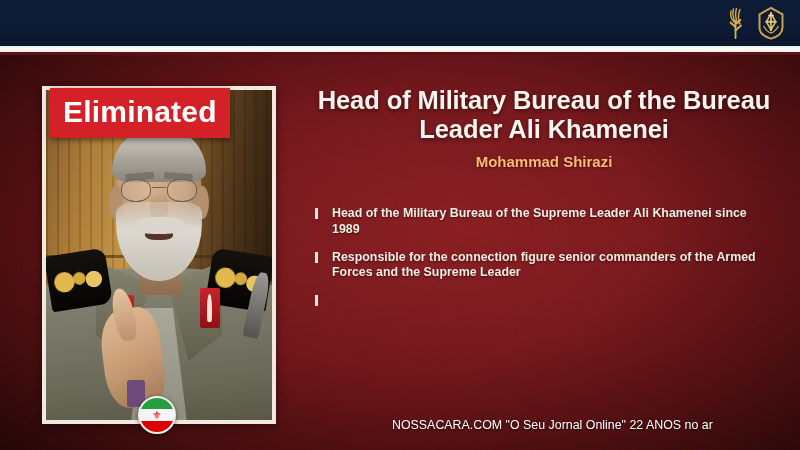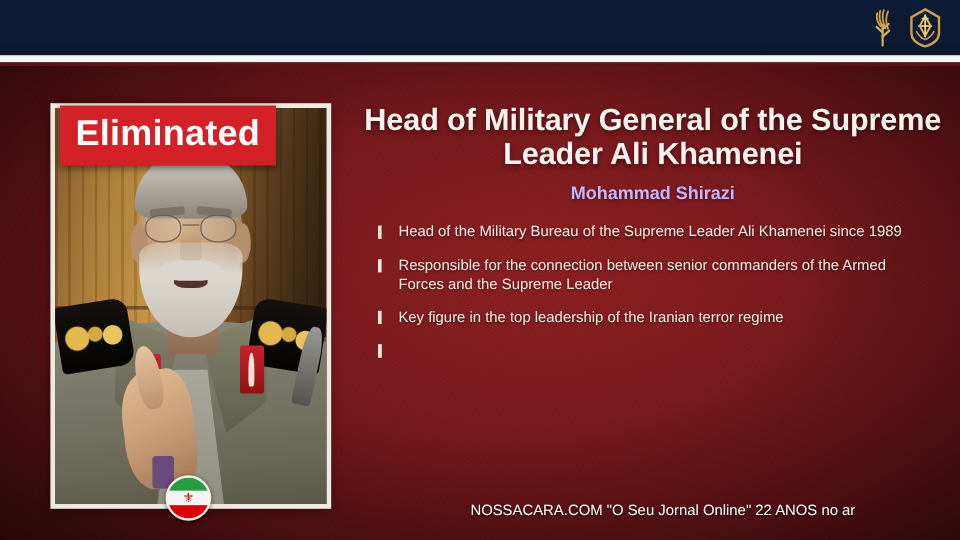--- a/index.html
+++ b/index.html
@@ -366,32 +366,33 @@
     color: #f7f3ee;
     font-size: 25.5px;
     font-weight: bold;
     line-height: 1.14;
     text-align: center;
     letter-spacing: -.1px;
     text-shadow: 0 2px 4px rgba(0,0,0,.45);
     margin: 0;
   }
   .subhead {
-    color: #c4b5fd;
+    color: #fdba74;
     font-size: 15px;
     font-weight: bold;
     text-align: center;
     margin: 9px 0 0 0;
     text-shadow: 0 1px 3px rgba(0,0,0,.45);
   }
 
   .bullets {
     list-style: none;
-    margin: 16px 0 0 0;
+    margin: 36px 0 0 0;
     padding: 0 0 0 32px;
+    font-weight: bold;
   }
   .bullet {
     position: relative;
     color: #f3ece3;
     font-size: 12.4px;
     line-height: 1.27;
     margin-bottom: 12px;
     text-shadow: 0 1px 2px rgba(0,0,0,.5);
     max-width: 430px;
   }
@@ -518,35 +519,34 @@
   <div class="eliminated">Eliminated</div>
 
   <div class="flag-badge">
     <span class="flag-g"></span>
     <span class="flag-w"></span>
     <span class="flag-r"></span>
     <span class="flag-emblem">⚜</span>
   </div>
 
   <div class="content">
-    <h1 class="headline">Head of Military General of the Supreme Leader Ali Khamenei</h1>
+    <h1 class="headline">Head of Military Bureau of the Bureau Leader Ali Khamenei</h1>
     <div class="subhead">Mohammad Shirazi</div>
 
     <ul class="bullets">
       <li class="bullet">
         <span class="mark"></span>
         <span>Head of the Military Bureau of the Supreme Leader Ali Khamenei since 1989</span>
       </li>
       <li class="bullet">
         <span class="mark"></span>
-        <span>Responsible for the connection between senior commanders of the Armed Forces and the Supreme Leader</span>
+        <span>Responsible for the connection figure senior commanders of the Armed Forces and the Supreme Leader</span>
       </li>
       <li class="bullet">
         <span class="mark"></span>
-        <span>Key figure in the top leadership of the Iranian terror regime</span>
       </li>
       <li class="bullet">
         <span class="mark"></span>
       </li>
       <li class="bullet">
         <span class="mark"></span>
       </li>
     </ul>
   </div>
 

